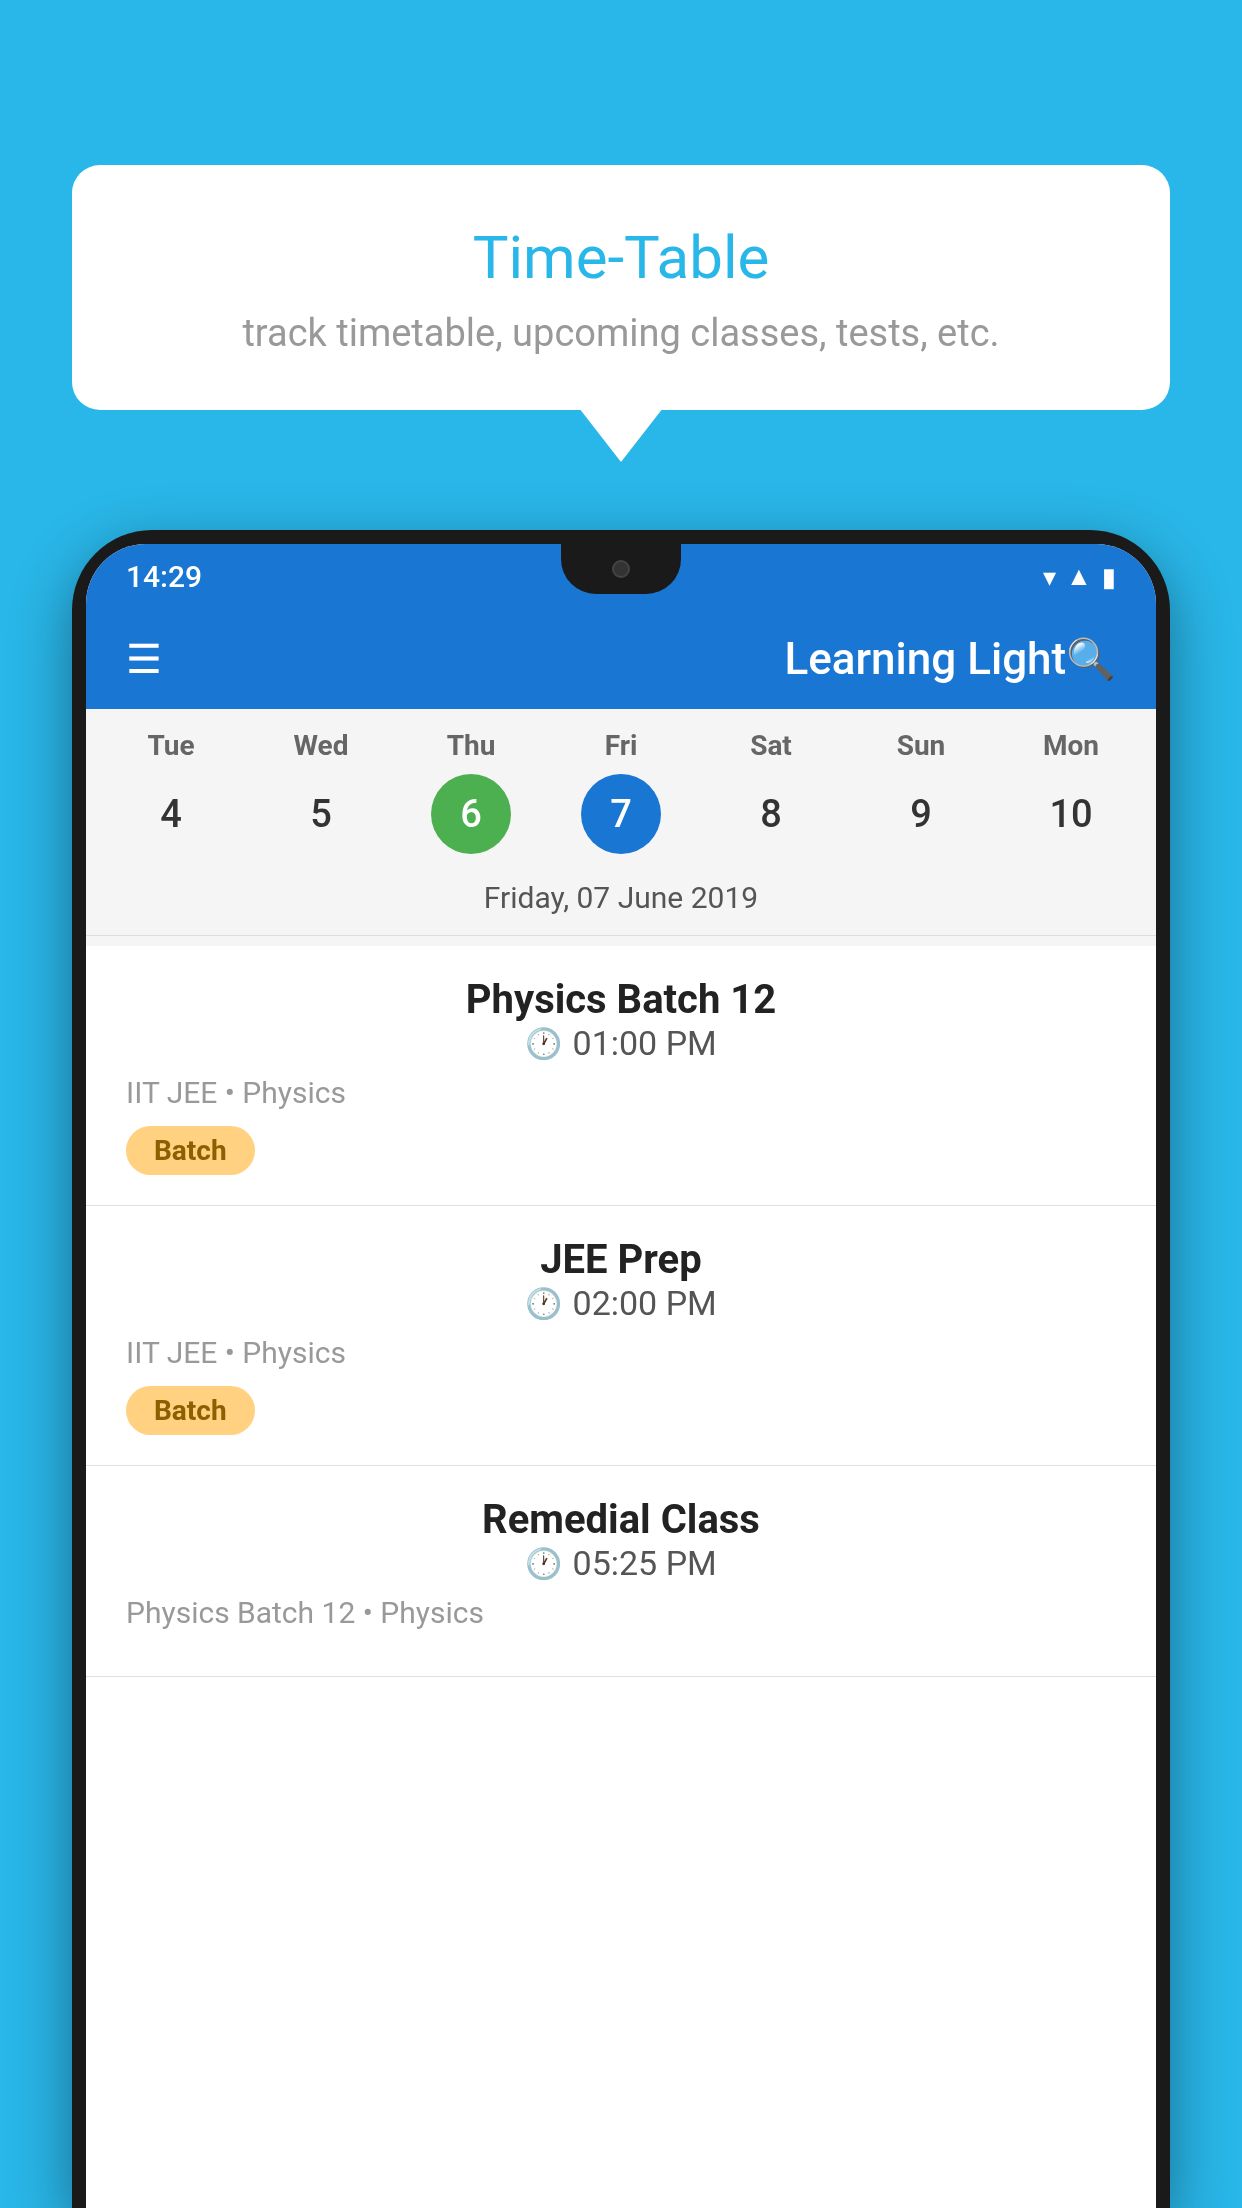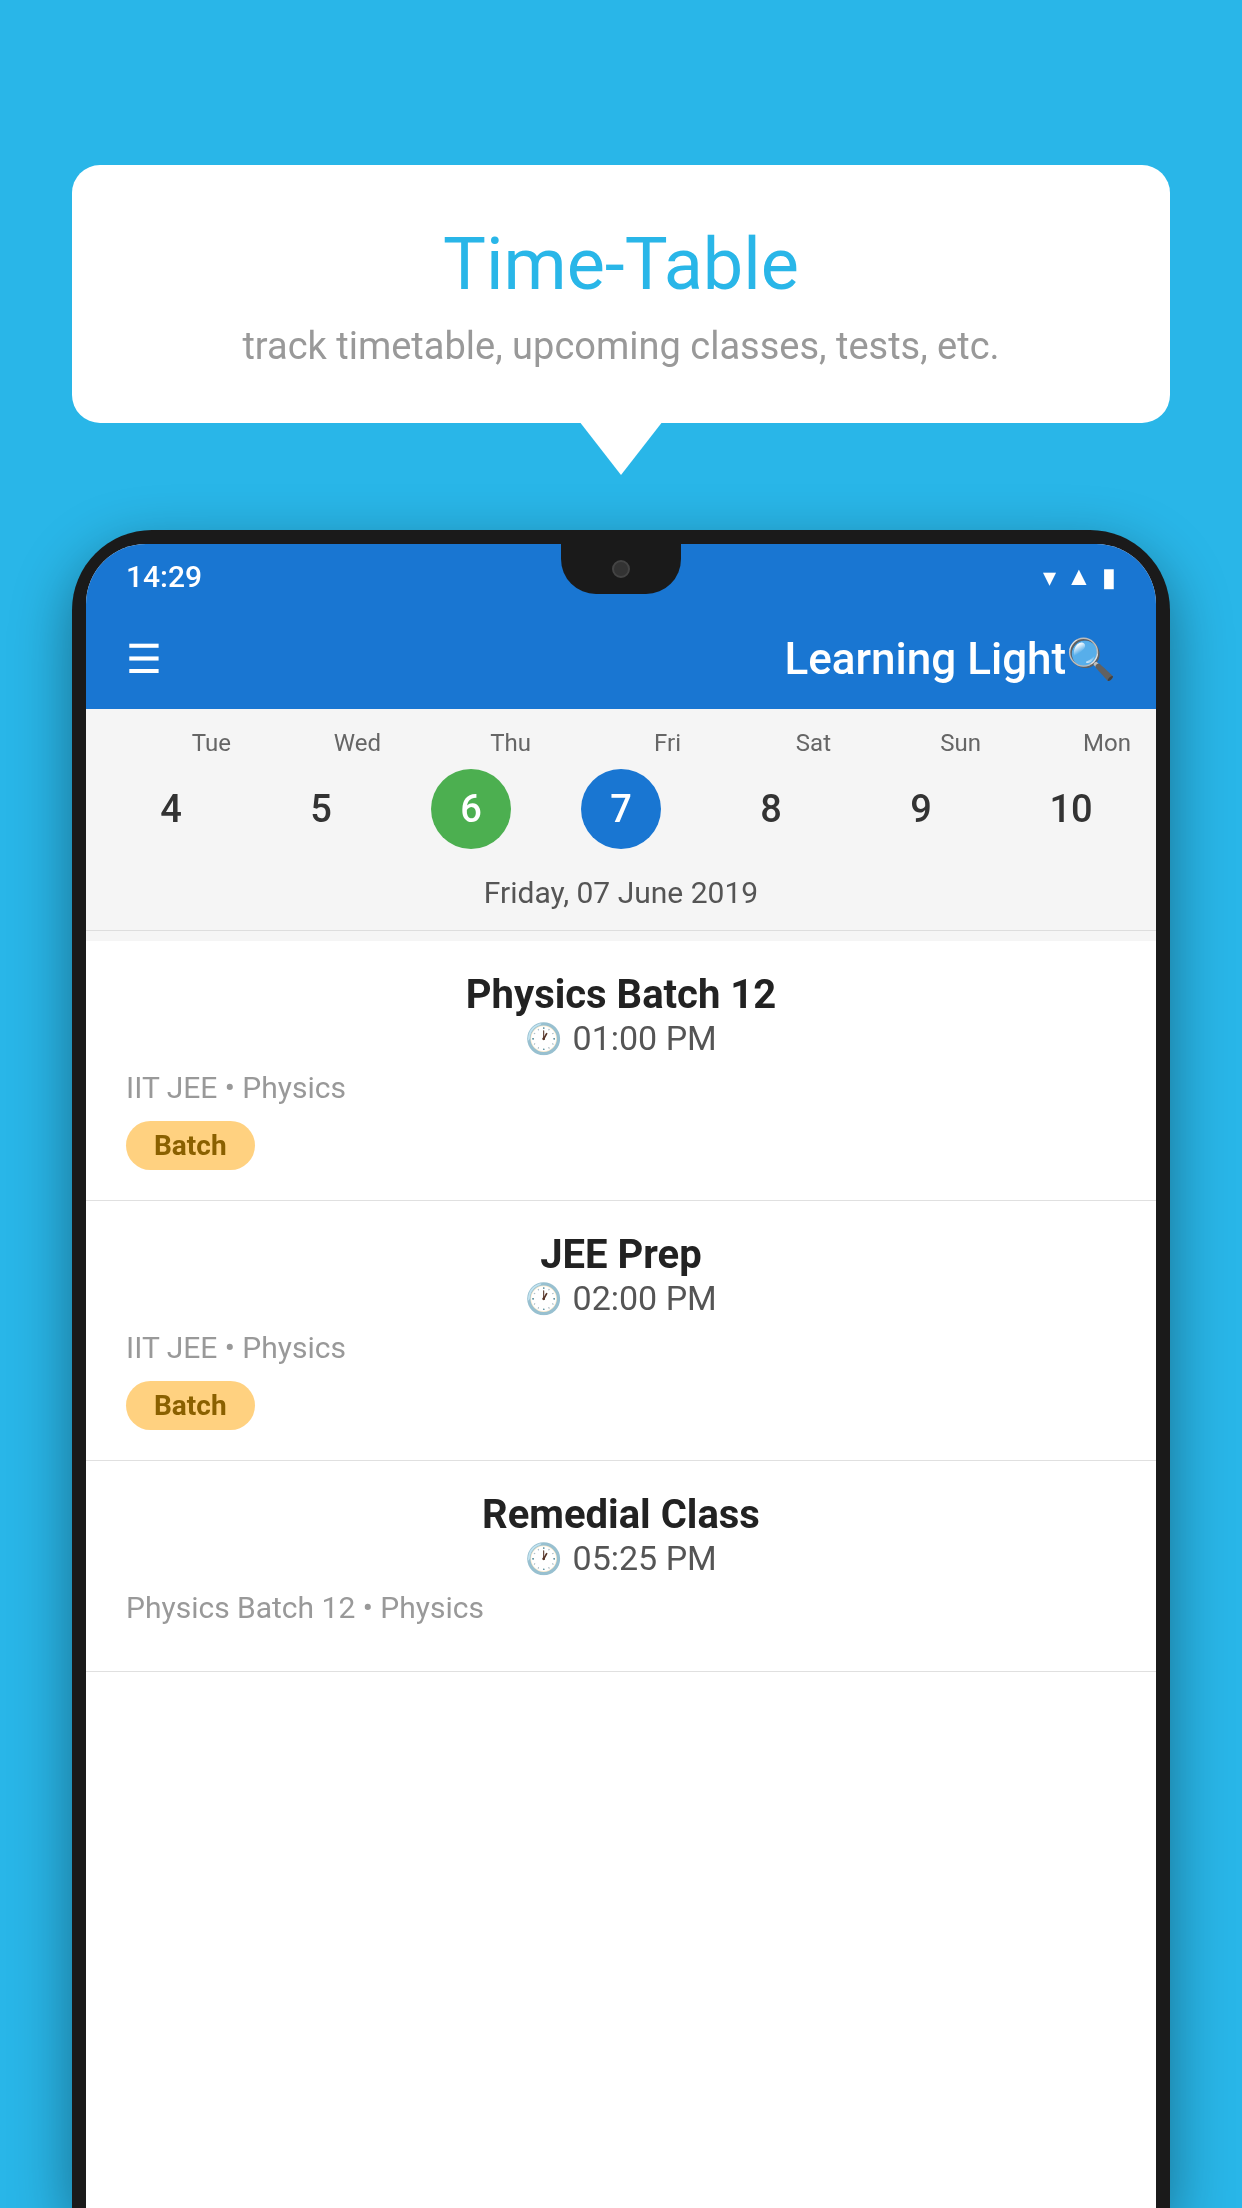--- a/index.html
+++ b/index.html
@@ -33,21 +33,21 @@
       left: 50%;
       transform: translateX(-50%);
       width: 0;
       height: 0;
       border-left: 42px solid transparent;
       border-right: 42px solid transparent;
       border-top: 54px solid white;
     }
 
     .bubble-title {
-      font-size: 72px;
+      font-size: 60px;
       font-weight: 400;
       color: #29b6e8;
       line-height: 1.1;
       margin-bottom: 20px;
     }
 
     .bubble-subtitle {
       font-size: 38px;
       color: #999;
       font-weight: 400;
@@ -153,24 +153,25 @@
     }
 
     .day-labels {
       display: flex;
       justify-content: space-around;
       padding: 0 10px;
       margin-bottom: 12px;
     }
 
     .day-label {
-      font-size: 24px;
+      font-size: 28px;
       color: #666;
       width: 120px;
-      text-align: right;
+      text-align: center;
+      font-weight: bold;
     }
 
     .day-numbers {
       display: flex;
       justify-content: space-around;
       padding: 0 10px;
       margin-bottom: 16px;
     }
 
     .day-number {

